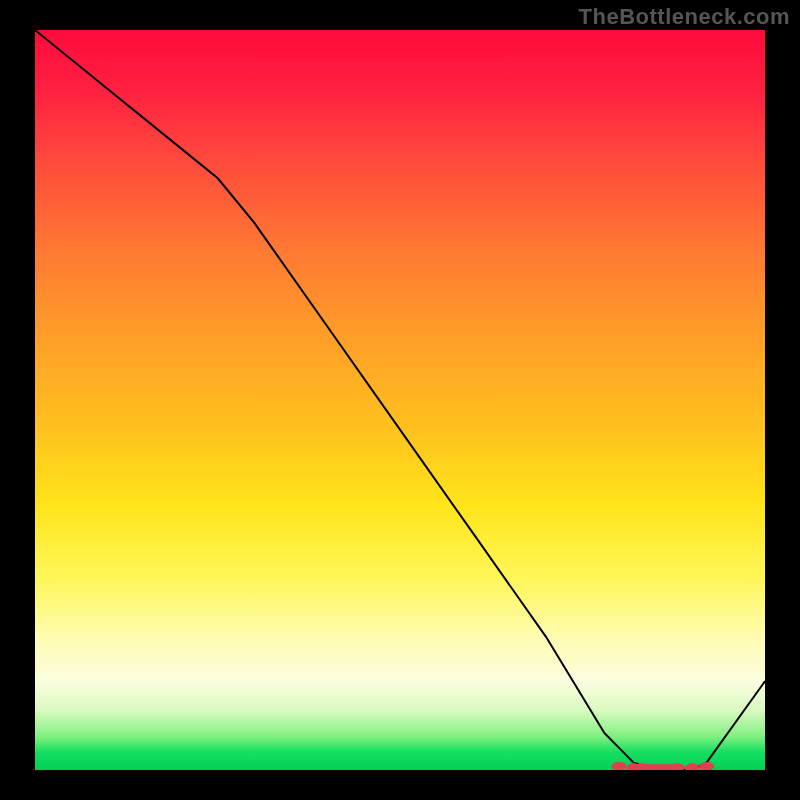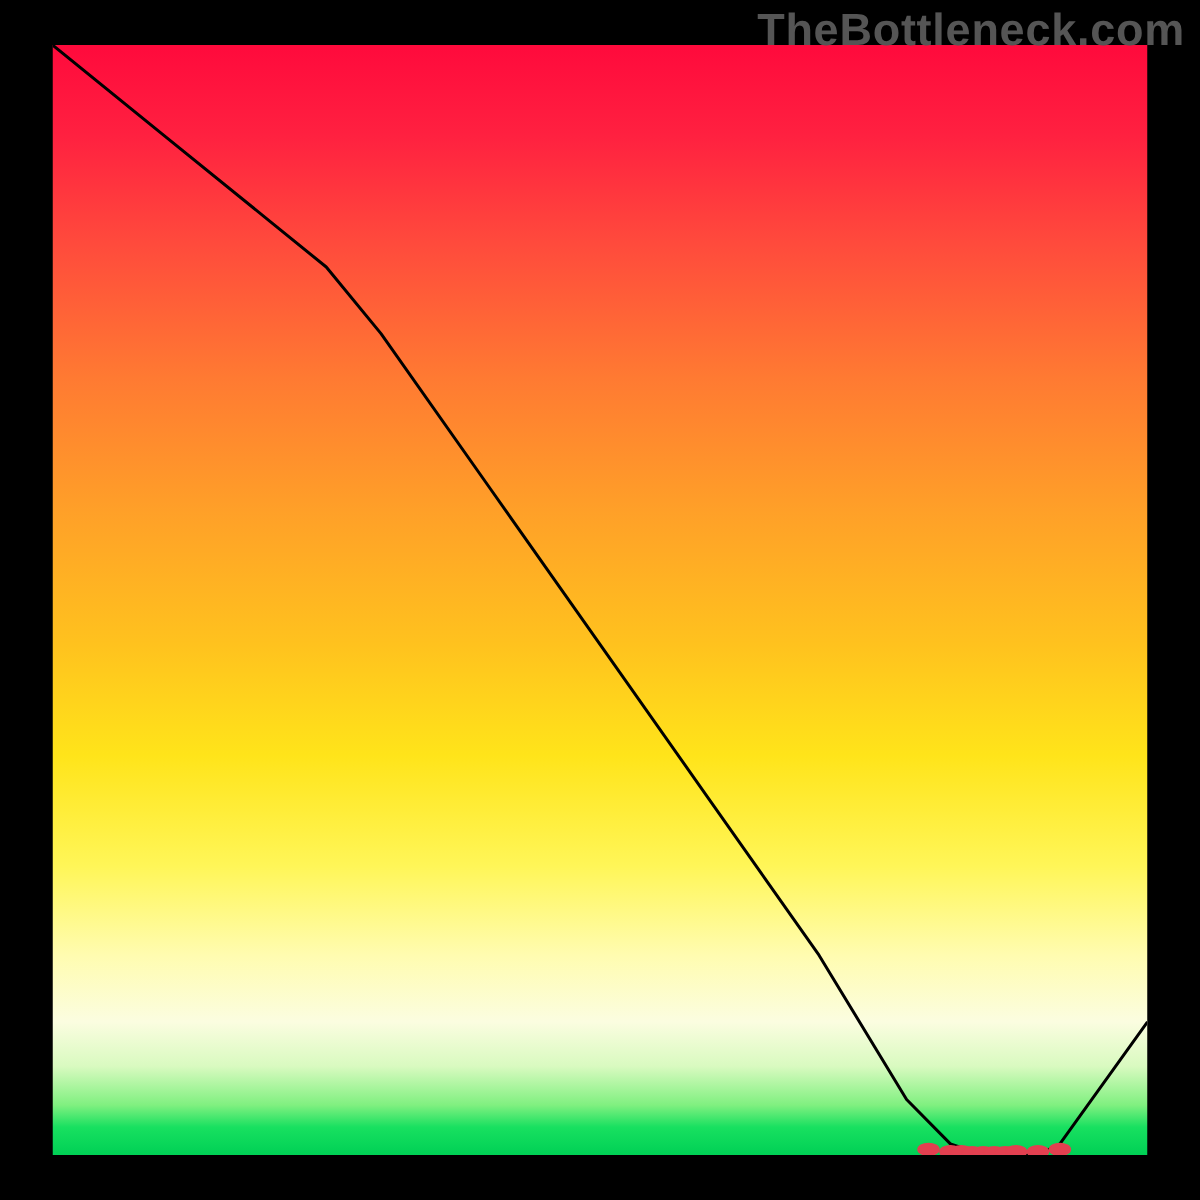--- a/index.html
+++ b/index.html
@@ -15,21 +15,21 @@
     position: relative;
     width: 800px;
     height: 800px;
     background: #000;
   }
   .watermark {
     position: absolute;
     top: 4px;
     right: 10px;
     color: #555;
-    font-size: 30px;
+    font-size: 22px;
     font-weight: 600;
     letter-spacing: 0.5px;
     z-index: 20;
   }
   .plot-area {
     position: absolute;
     left: 35px;
     top: 30px;
     width: 730px;
     height: 740px;

